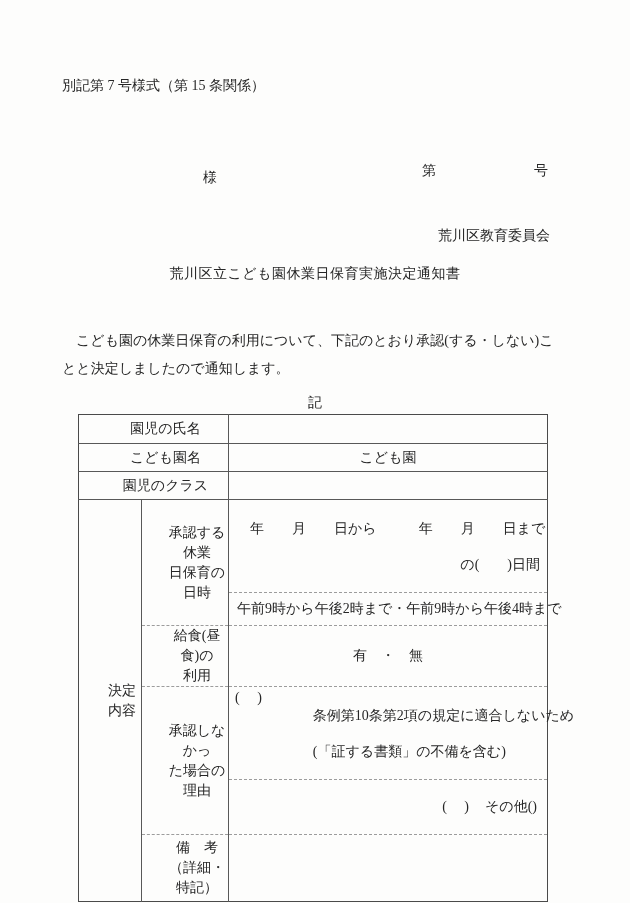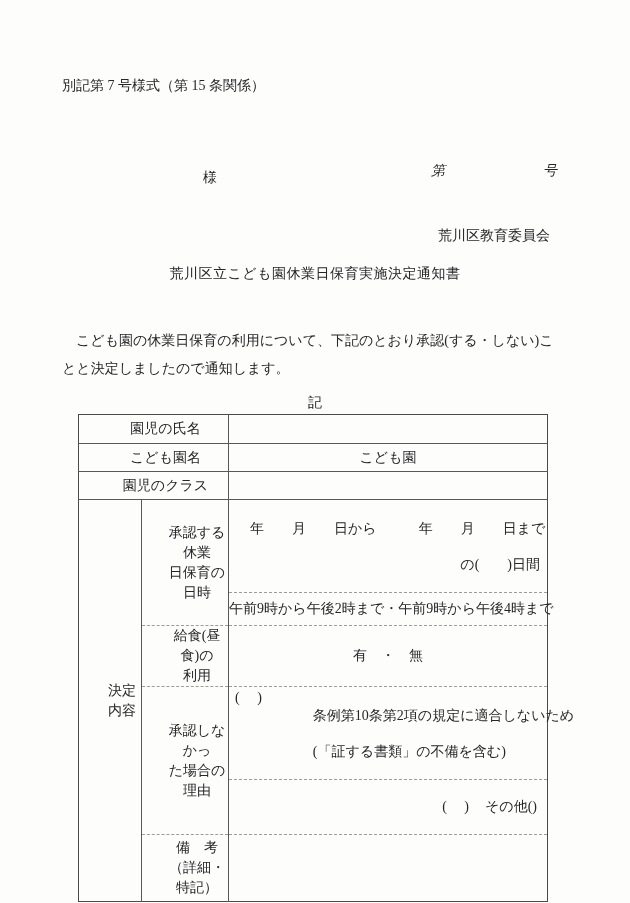--- a/index.html
+++ b/index.html
@@ -6,42 +6,42 @@
   html, body { width: 630px; height: 903px; }
   body {
     position: relative;
     background: #fdfdfc;
     color: #262626;
     font-family: "Liberation Serif", "DejaVu Serif", serif;
     font-size: 14px;
     overflow: hidden;
   }
   .form-number { position: absolute; left: 62px; top: 77px; white-space: pre; }
-  .doc-no-block { position: absolute; top: 113px; right: 73px; text-align: left; line-height: 23px; white-space: pre; font-style: italic; }
+  .doc-no-block { position: absolute; top: 113px; right: 82px; text-align: left; line-height: 23px; white-space: pre; }
   .recipient { position: absolute; left: 203px; top: 169px; }
   .issuer { position: absolute; top: 227px; right: 80px; }
   .doc-title { position: absolute; top: 265px; left: 0; width: 630px; text-align: center; letter-spacing: 0.5px; }
   .body-par { position: absolute; top: 327px; left: 62px; width: 492px; line-height: 28px; text-indent: 1em; }
   .ki { position: absolute; top: 394px; left: 0; width: 630px; text-align: center; }
 
   table.notice {
     position: absolute; left: 78px; top: 414px;
     width: 469px; border-collapse: collapse; table-layout: fixed;
     border: 1px solid #4a4a4a;
     font-size: 14px;
   }
   td { border-left: 1px solid #585858; border-bottom: 1px solid #585858; padding: 0; vertical-align: middle; }
   td.first { border-left: none; }
   td.dash { border-bottom: 1px dashed #9c9c9c; }
   td.nobot { border-bottom: none; }
   td.lab { text-align: center; line-height: 20px; padding-left: 24px; }
   td.val-center { text-align: center; }
   .cell-pad { padding-left: 8px; }
   .date-cell { text-align: right; padding: 2px 7px 0 0; line-height: 18px; vertical-align: top; white-space: pre; }
-  .time-cell { white-space: pre; }
+  .time-cell { padding-left: 8px; white-space: pre; }
   .opt { display: flex; align-items: flex-start; padding: 2px 8px 0 6px; line-height: 18px; }
   .opt .chk { flex: 0 0 auto; white-space: pre; }
   .opt .txt { margin-left: 16px; white-space: pre; }
   .opt2 { display: flex; justify-content: flex-end; align-items: center; padding: 0 10px 0 6px; line-height: 18px; }
   .opt2 .left { white-space: pre; }
   .vmid { vertical-align: middle; }
 </style>
 </head>
 <body>
 

